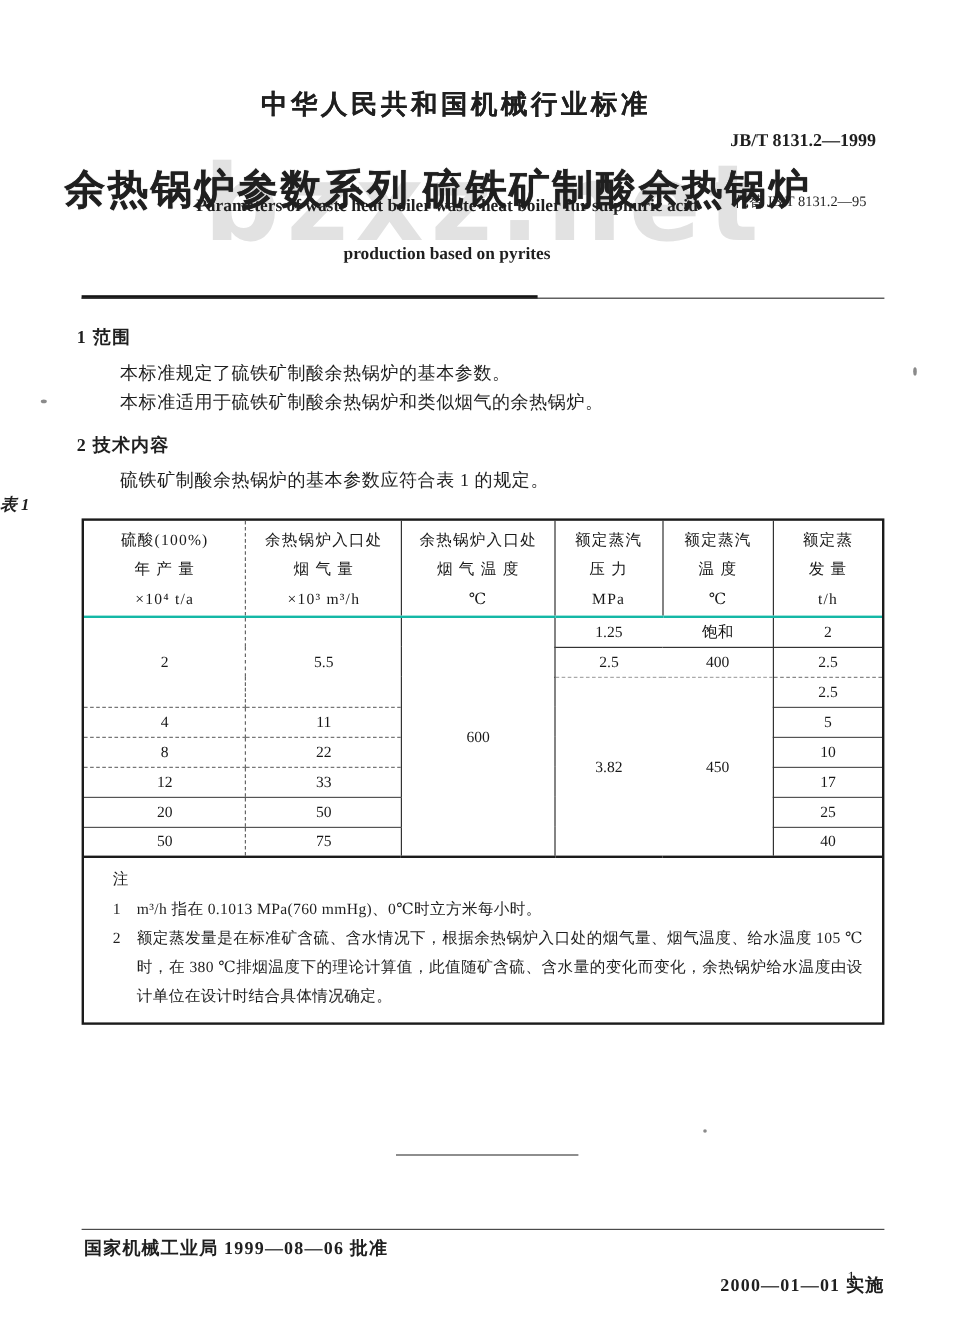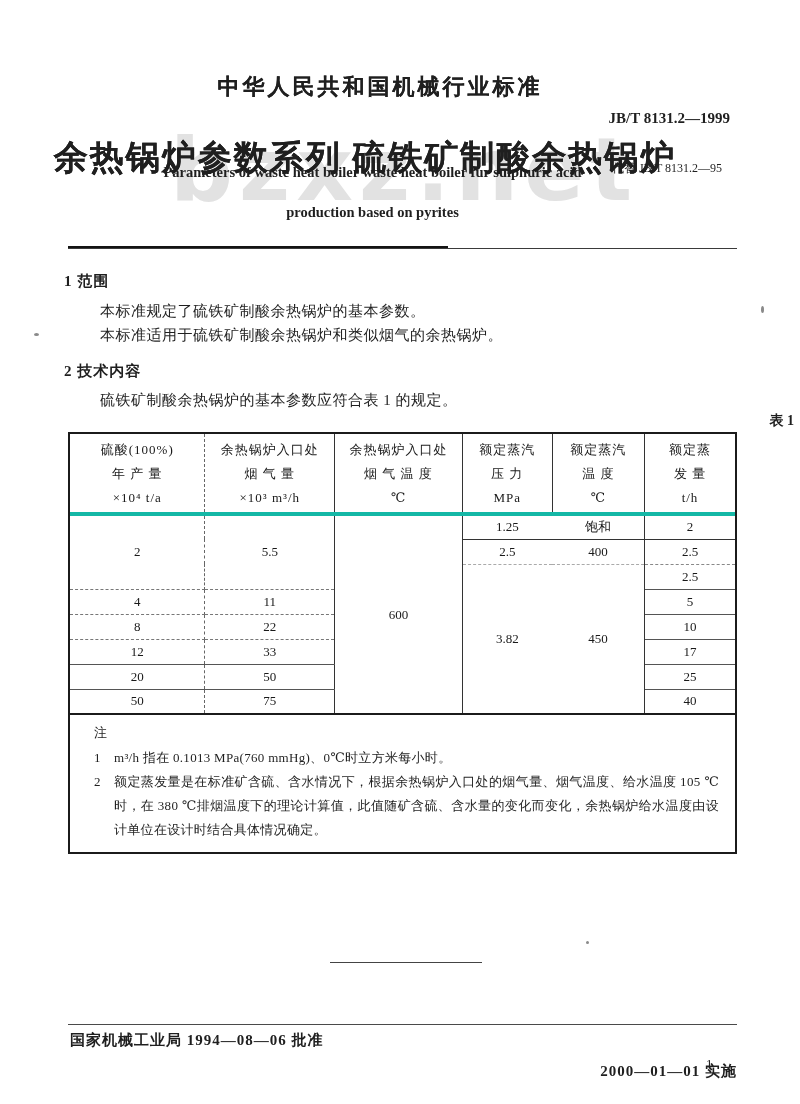--- a/index.html
+++ b/index.html
@@ -32,25 +32,25 @@
   
   .sec-head { left:64px; font-size:15px; font-weight:bold; letter-spacing:1px; }
   .sec-head.s1 { top:272px; }
   .sec-head.s2 { top:362px; }
   .para { left:100px; font-size:15px; letter-spacing:.5px; }
   .para.p1 { top:302px; }
   .para.p2 { top:326px; }
   .para.p3 { top:391px; }
 
   
-  .tbl-caption { left:0; top:412px; width:794px; text-align:right; font-size:14px; font-weight:bold; }
+  .tbl-caption { left:0; top:412px; width:794px; text-align:left; font-size:14px; font-weight:bold;font-style:italic; }
   .tbl-wrap { left:68px; top:432px; width:669px; border:2px solid #1b1b1b; background:transparent; z-index:1; }
   table { width:100%; border-collapse:collapse; table-layout:fixed; }
   th, td { font-size:13px; text-align:center; vertical-align:middle; padding:0 2px; color:#191919; }
-  thead th { font-weight:normal; border-bottom:4px solid #14b8a6; height:80px; padding-top:2px; }
+  thead th { font-weight:normal; border-bottom:2px solid #14b8a6; height:80px; padding-top:2px; }
   thead .hl { display:block; line-height:1.85; letter-spacing:1px; }
   tbody tr { height:25px; }
   .c1 { width:20.3%; border-right:1px dashed #666; }
   .c2 { width:19.5%; border-right:1px solid #333; }
   .c3 { width:19.2%; border-right:1px solid #333; }
   .c4 { width:13.5%; }
   th.c4 { border-right:1px solid #333; }
   .c5 { width:13.9%; border-right:1px solid #333; }
   .c6 { width:13.6%; }
   .grp   { border-bottom:1px dashed #777; }
@@ -196,19 +196,19 @@
     <div class="note-row">
       <span class="note-num">2</span>
       <span class="note-text">额定蒸发量是在标准矿含硫、含水情况下，根据余热锅炉入口处的烟气量、烟气温度、给水温度 105 ℃时，在 380 ℃排烟温度下的理论计算值，此值随矿含硫、含水量的变化而变化，余热锅炉给水温度由设计单位在设计时结合具体情况确定。</span>
     </div>
   </div>
 </div>
 
 <div class="abs mid-rule"></div>
 
 <div class="abs foot-rule"></div>
-<div class="abs approval">国家机械工业局 1994—08—06 批准</div>
+<div class="abs approval">国家机械工业局 1999—08—06 批准</div>
 <div class="abs implement">2000—01—01 实施</div>
 <div class="abs page-num">1</div>
 
 <div class="abs speck sp1"></div>
 <div class="abs speck sp2"></div>
 <div class="abs speck sp3"></div>
 
 </body></html>

